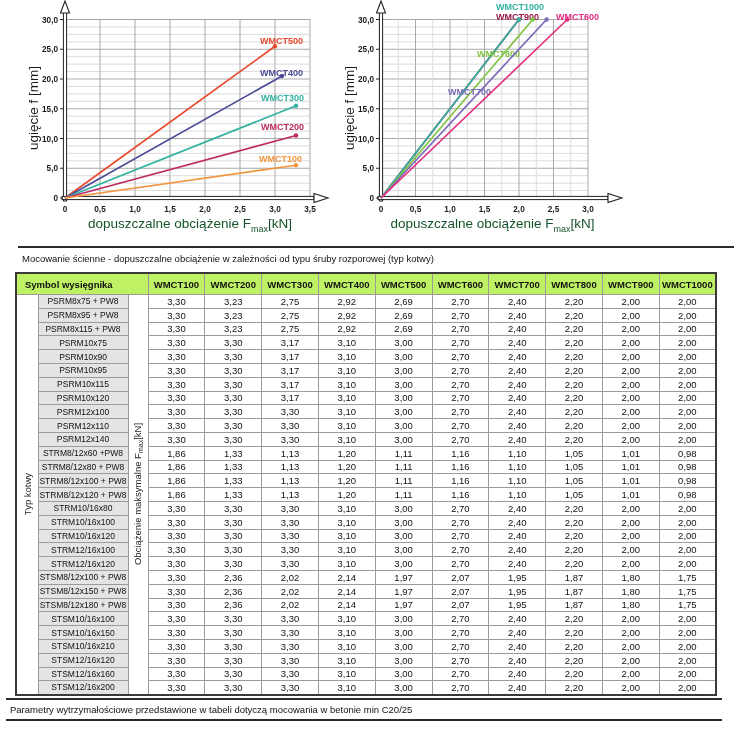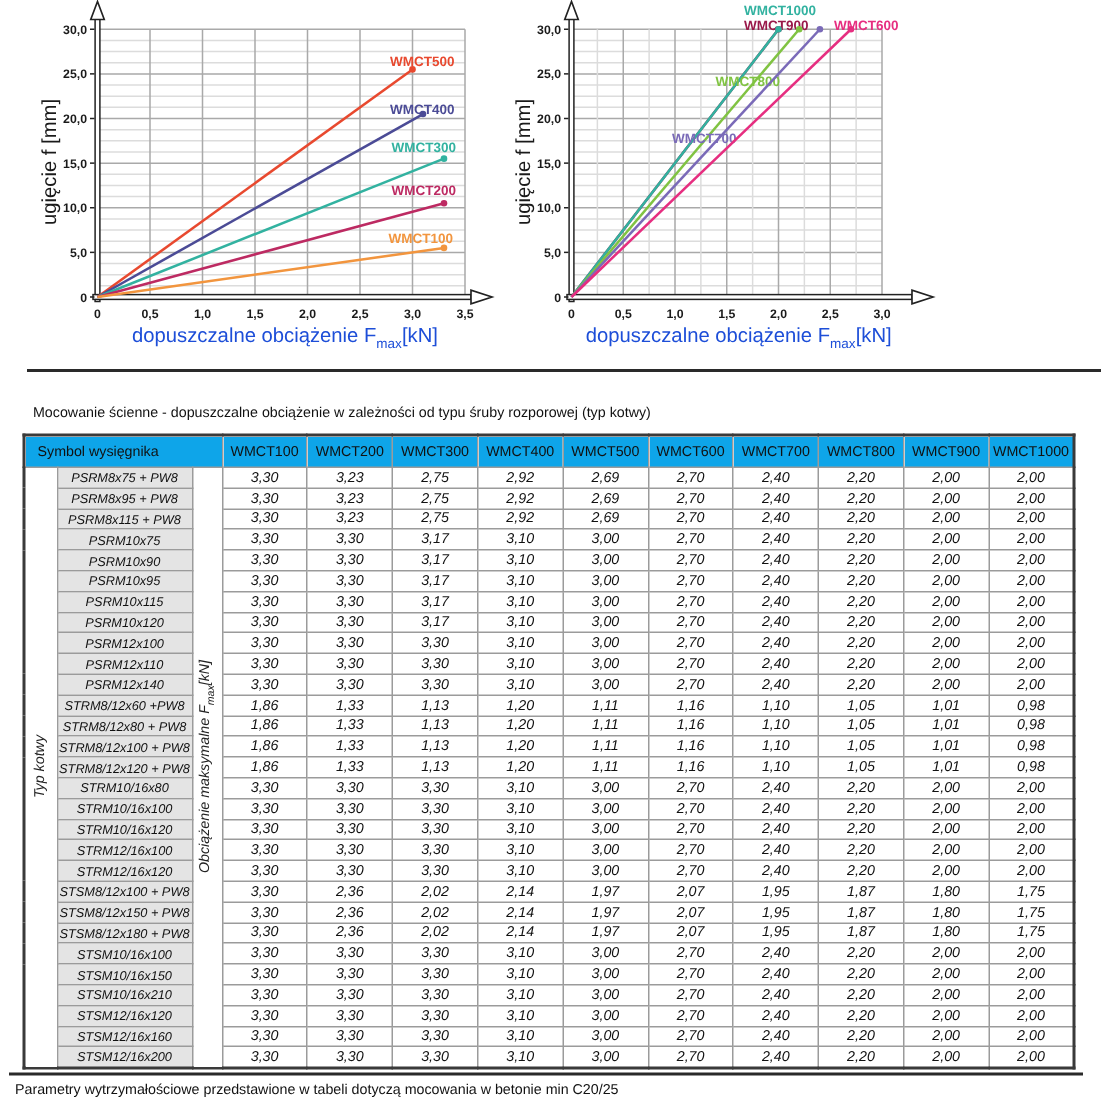--- a/index.html
+++ b/index.html
@@ -1,29 +1,29 @@
 <!DOCTYPE html>
 <html><head>
 <meta charset="utf-8">
 <style>
   html,body{margin:0;padding:0;background:#fff;}
   body{width:736px;height:736px;font-family:"Liberation Sans",sans-serif;color:#111;overflow:hidden;}
   .charts{position:relative;width:736px;height:246px;}
   .charts svg{position:absolute;left:0;top:0;}
   svg text{font-family:"Liberation Sans",sans-serif;}
-  .axis-xlabel{position:absolute;top:216px;text-align:center;font-size:13.5px;color:#1d4ed8;white-space:nowrap;}
+  .axis-xlabel{position:absolute;top:216px;text-align:center;font-size:13.5px;color:#14532d;white-space:nowrap;}
   .axis-xlabel sub{font-size:9px;}
   .axis-ylabel{position:absolute;white-space:nowrap;font-size:13.5px;color:#1a1a1a;transform:translate(-50%,-50%) rotate(-90deg);}
-  .notes-top{margin-left:18px;width:712px;border-top:2px solid #2a2a2a;padding:22px 0 2px 4px;font-size:9.5px;}
+  .notes-top{margin-left:18px;width:712px;border-top:2px solid #2a2a2a;padding:5px 0 2px 4px;font-size:9.5px;}
   .notes-bottom{margin-left:6px;width:712px;border-top:2px solid #2a2a2a;border-bottom:2px solid #2a2a2a;margin-top:2px;padding:4px 0 4px 4px;font-size:9.5px;}
   table.load{border-collapse:collapse;table-layout:fixed;width:700px;margin-left:15px;margin-top:6px;border:2px solid #3a3a3a;}
   table.load th, table.load td{border:1px solid #9b9b9b;text-align:center;padding:0;overflow:hidden;white-space:nowrap;}
-  table.load thead th{height:20px;font-size:9.5px;font-weight:normal;background:#0ea5e9;}
+  table.load thead th{height:20px;font-size:9.5px;font-weight:bold;background:#bef264;}
   table.load th.corner{text-align:left;padding-left:8px;}
-  table.load tbody tr{height:13.8px;font-style:italic;}
+  table.load tbody tr{height:13.8px;}
   td.rowlabel{background:#e4e4e4;font-size:8.5px;}
   td.val{font-size:9.5px;}
   td.vert{background:#fff;position:relative;}
   td.vert .rot{position:absolute;left:50%;top:50%;transform:translate(-50%,-50%) rotate(-90deg);white-space:nowrap;font-size:9.5px;color:#222;}
   td.vert .rot sub{font-size:7px;}
 </style>
 </head>
 <body>
 
 <div class="charts">

